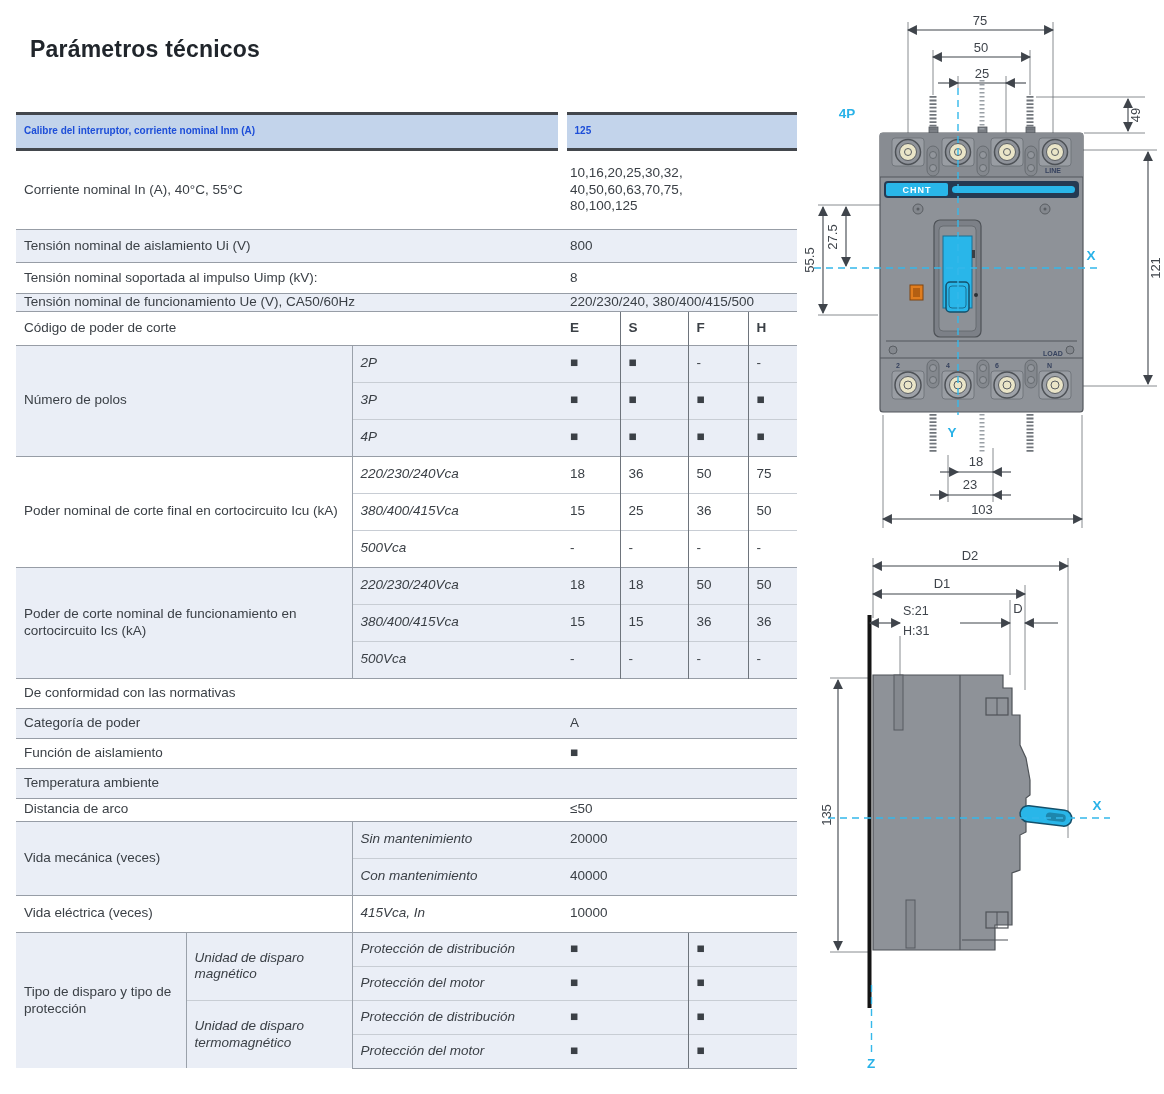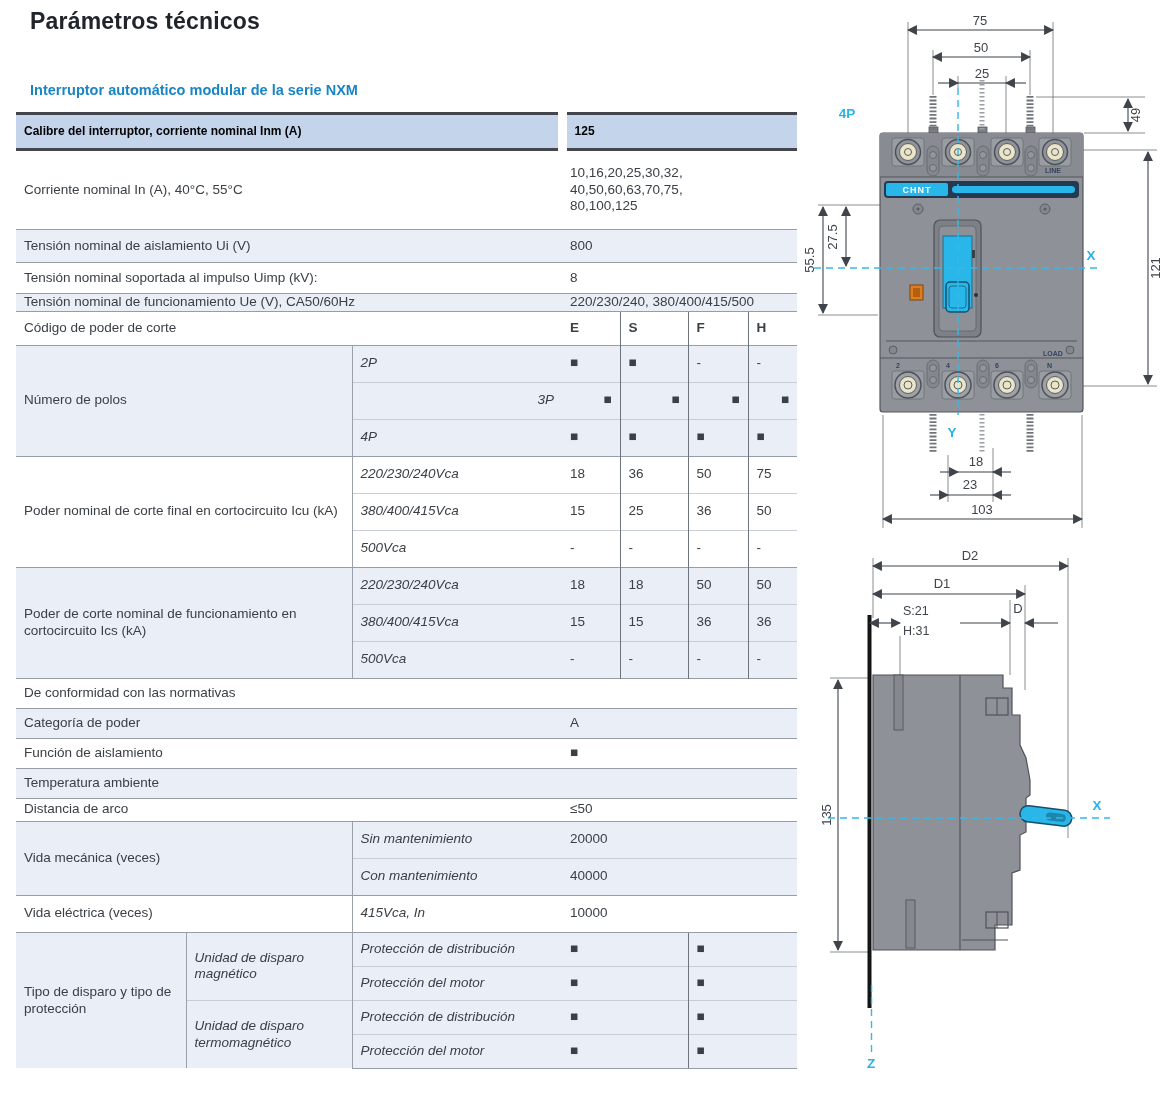--- a/index.html
+++ b/index.html
@@ -1,24 +1,24 @@
 <!DOCTYPE html>
 <html><head>
 <meta charset="utf-8">
 <title>Parámetros técnicos</title>
 <style>
   html,body{margin:0;padding:0;background:#fff;width:1164px;height:1094px;overflow:hidden;
     font-family:"Liberation Sans",sans-serif;-webkit-font-smoothing:antialiased;}
   .page{position:relative;width:1164px;height:1094px;background:#fff;}
-  .title{position:absolute;left:30px;top:8px;font-size:23px;font-weight:bold;color:#20252b;letter-spacing:.2px;}
+  .title{position:absolute;left:30px;top:36px;font-size:23px;font-weight:bold;color:#20252b;letter-spacing:.2px;}
   .subtitle{position:absolute;left:30px;top:82px;font-size:14.5px;font-weight:bold;color:#1a85c4;}
   .tablewrap{position:absolute;left:16px;top:112px;width:781px;}
   table.params{border-collapse:collapse;table-layout:fixed;width:781px;}
   table.params td{padding:0 8px;font-size:13.5px;color:#3b4046;vertical-align:middle;line-height:1.25;}
-  tr.hdr td{background:#c3d4eb;font-weight:bold;color:#000000;border-top:3px solid #43474d;border-bottom:3px solid #43474d;height:33px;font-size:12px;}
+  tr.hdr td{background:#c3d4eb;font-weight:bold;color:#1d4ed8;border-top:3px solid #43474d;border-bottom:3px solid #43474d;height:33px;font-size:10px;}
   tr.hdr td.hval{border-left:9px solid #ffffff;}
   td.lbl{padding-left:14px;}
   td.sub{padding-left:10px;}
   td.val{padding-left:10px;white-space:pre-line;}
   td.small{font-size:12px;}
   td.sq{font-size:10px;color:#1a1d21;}
   td.dash{color:#99a0a8;}
   td.code{font-weight:bold;color:#333a47;}
   td.cdiv{border-left:1px solid #9aa1aa;font-style:italic;}
   td.vdiv{border-left:1px solid #6e747c;}
@@ -36,21 +36,20 @@
   .cyantxt{fill:#29b2e8;font-weight:bold;font-size:13.5px;text-anchor:middle;}
   .tinytxt{fill:#36425e;font-size:7px;font-weight:bold;}
   .bodyline{stroke:#53575d;stroke-width:1.2;fill:none;}
 </style>
 </head>
 <body>
 
 <div class="page">
 
   <div class="title">Parámetros técnicos</div>
-  <div class="subtitle">Interruptor automático modular de la serie NXM</div>
 
   <div class="tablewrap">
     <table class="params">
       <colgroup>
         <col style="width:170px">
           <col style="width:166px">
           <col style="width:210px">
         <col style="width:58px">
           <col style="width:68px">
           <col style="width:60px">
@@ -89,21 +88,21 @@
             <td class="val code vdiv">H</td>
           </tr>
           <tr class="gstart shade" style="height: 37px;">
             <td class="lbl" colspan="2" rowspan="3">Número de polos</td>
             <td class="sub cdiv">2P</td>
             <td class="val sq">■</td>
             <td class="val vdiv sq">■</td>
             <td class="val vdiv dash">-</td>
             <td class="val vdiv dash">-</td>
           </tr>
-          <tr class="ginner shade" style="height: 37px; text-align: right;">
+          <tr class="ginner shade" style="height: 37px;">
             <td class="sub cdiv">3P</td>
             <td class="val sq">■</td>
             <td class="val vdiv sq">■</td>
             <td class="val vdiv sq">■</td>
             <td class="val vdiv sq">■</td>
           </tr>
           <tr class="ginner shade" style="height: 37px;">
             <td class="sub cdiv">4P</td>
             <td class="val sq">■</td>
             <td class="val vdiv sq">■</td>

